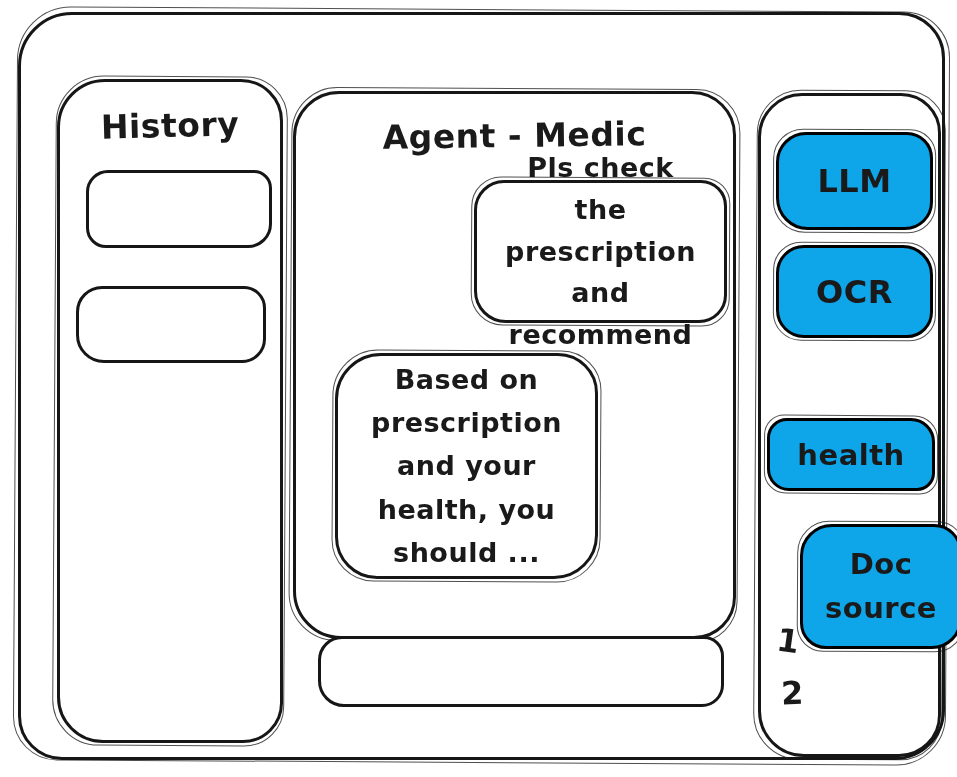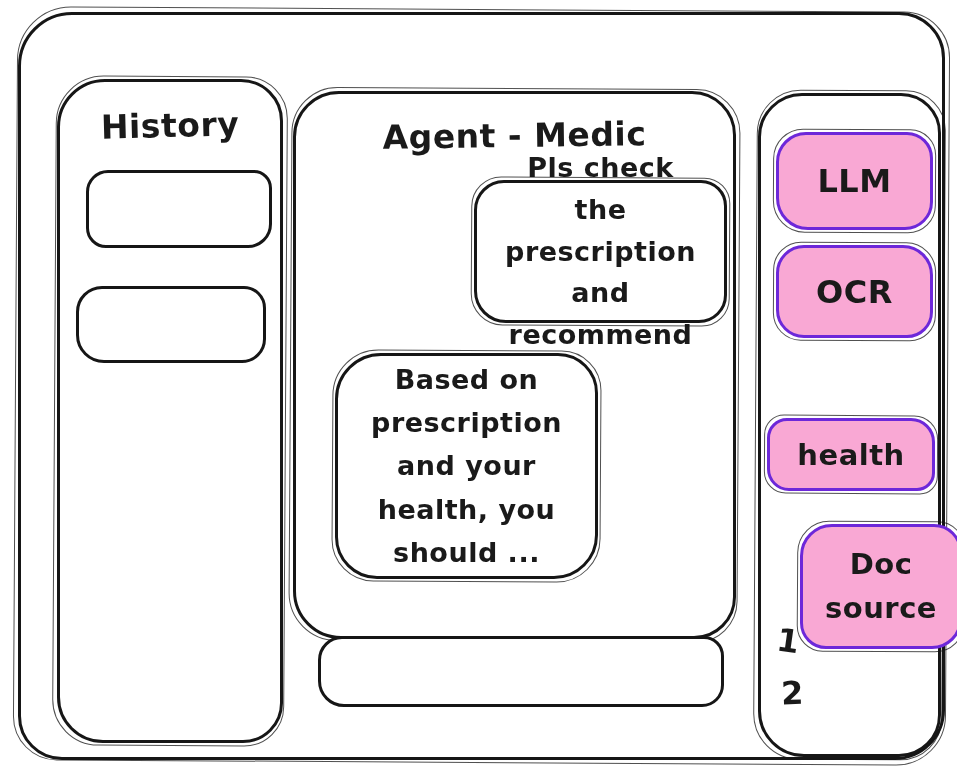--- a/index.html
+++ b/index.html
@@ -121,22 +121,22 @@
   #tools-panel {
     left: 737px; top: 78px;
     width: 183px; height: 664px;
     border-radius: 44px 40px 42px 46px;
   }
   .tool-box {
     position: absolute;
     display: flex;
     align-items: center;
     justify-content: center;
-    background: #f9a8d4;
-    border: 3px solid #6d28d9;
+    background: #0ea5e9;
+    border: 3px solid #000000;
     cursor: pointer;
   }
   #llm-button {
     left: 15px; top: 36px;
     width: 157px; height: 98px;
     border-radius: 30px 26px 28px 32px;
     font-size: 32px;
   }
   #ocr-button {
     left: 15px; top: 149px;

